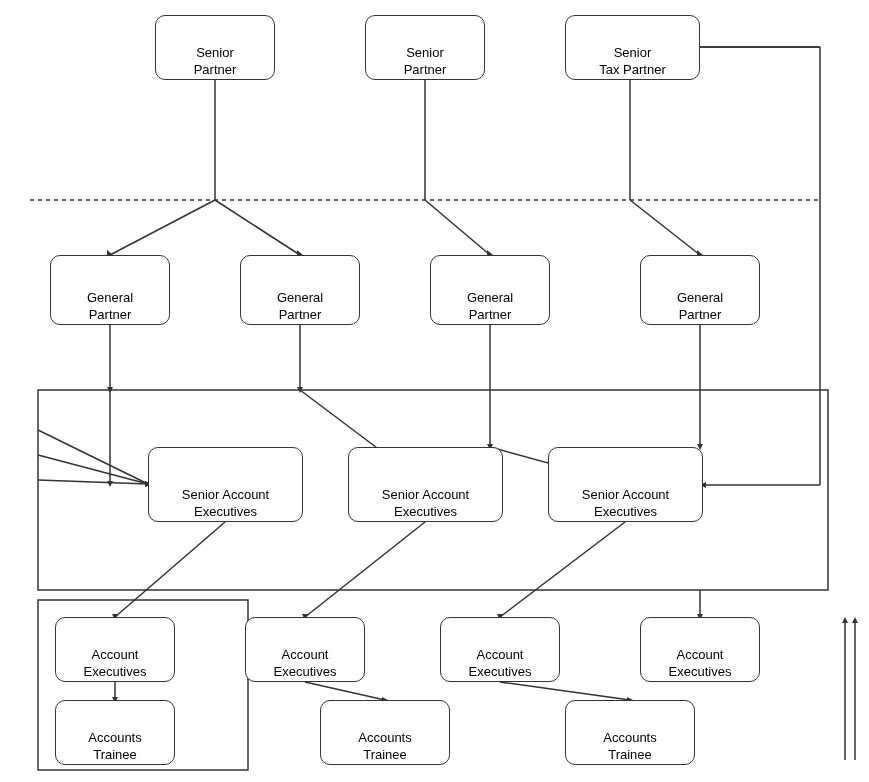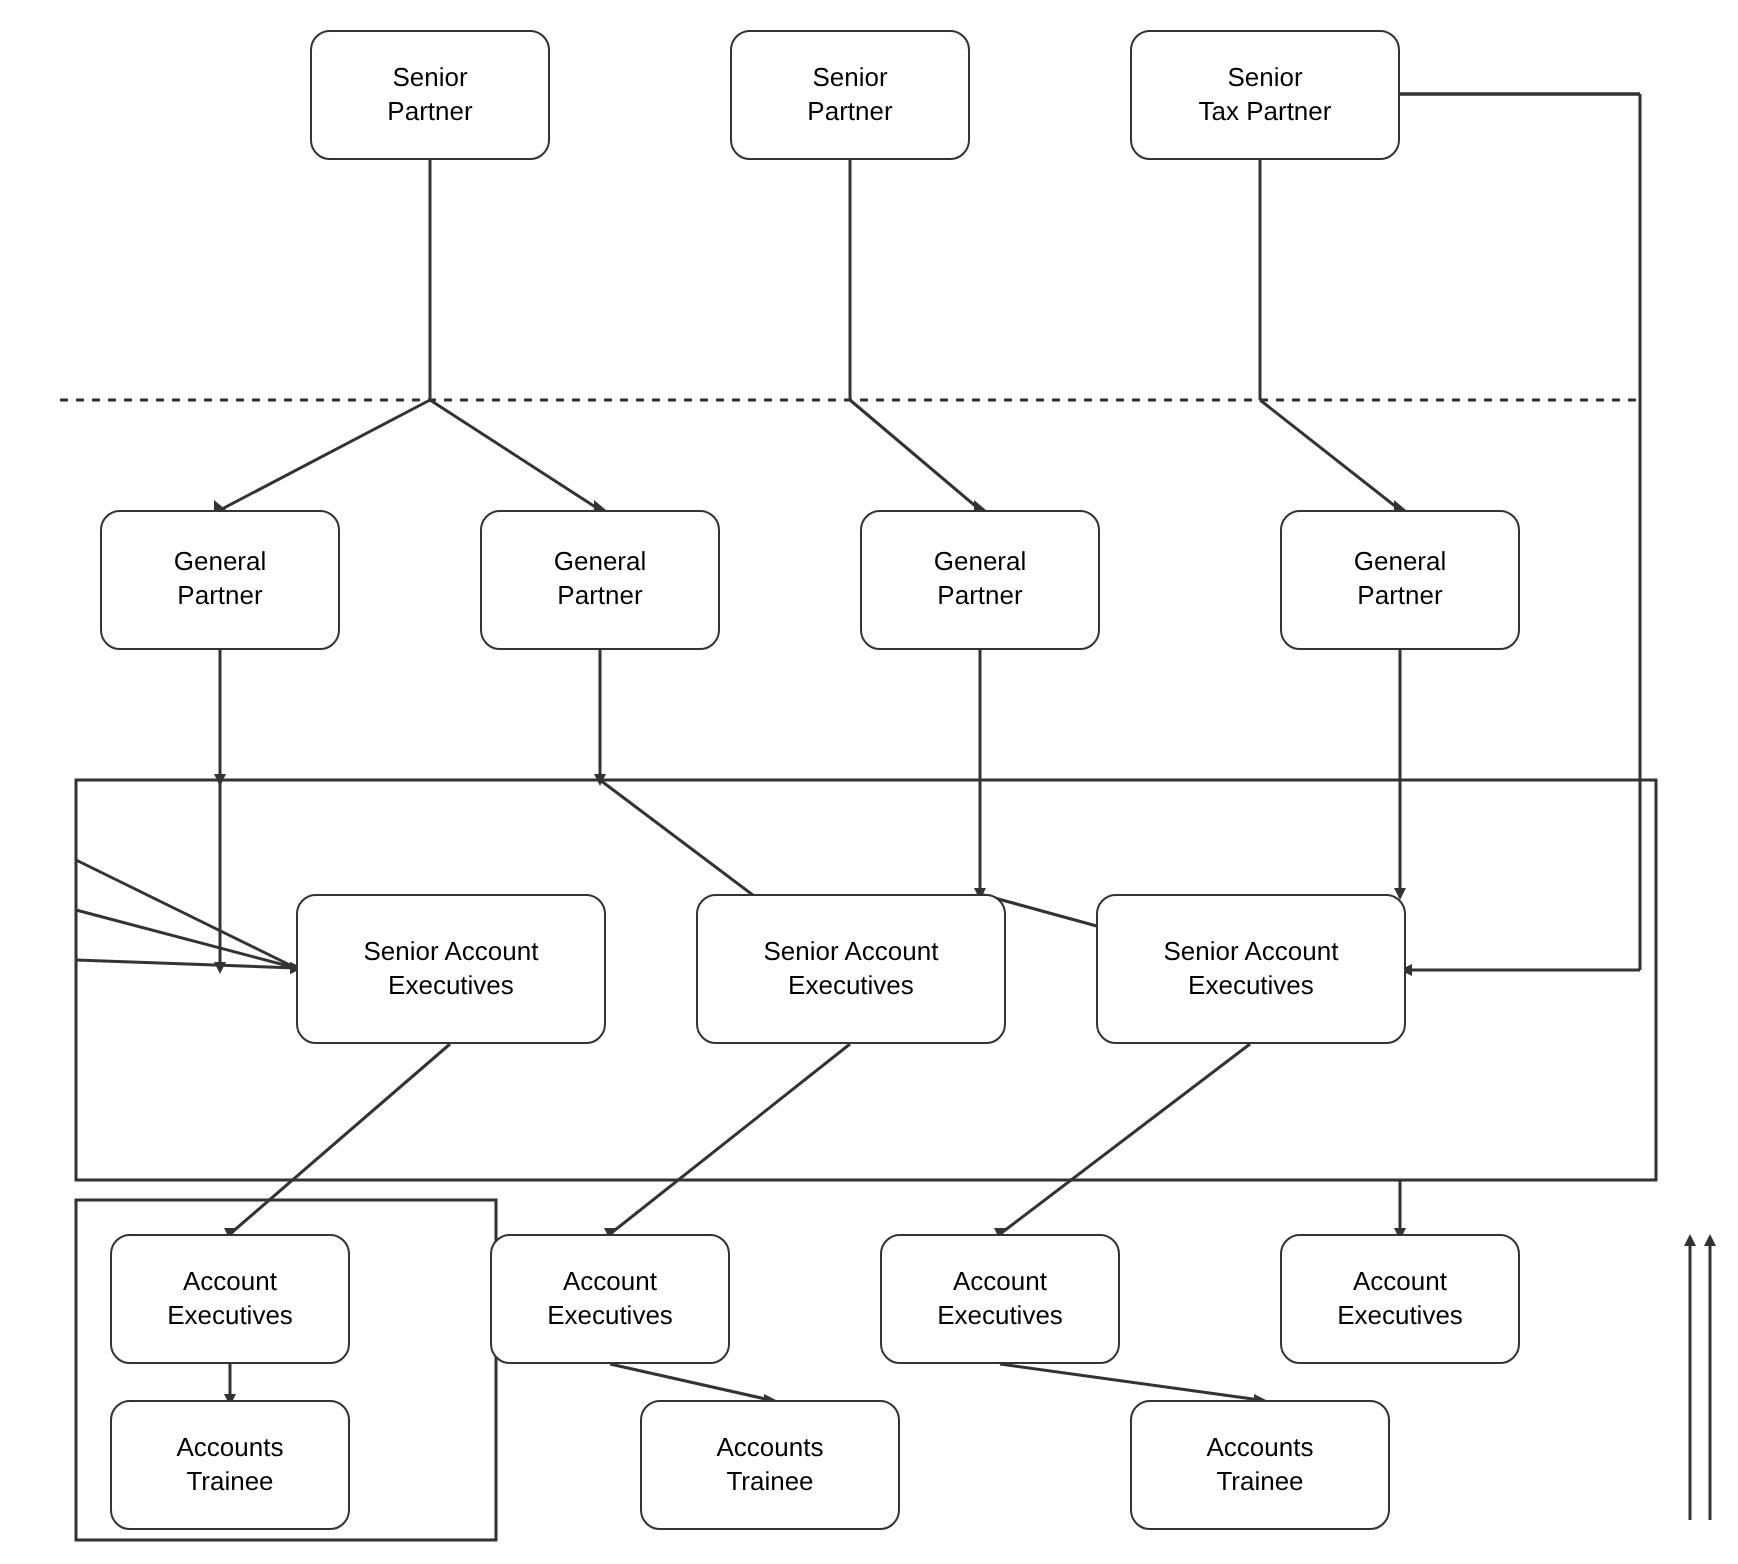--- a/index.html
+++ b/index.html
@@ -15,21 +15,21 @@
     .diagram {
       position: relative;
       width: 869px;
       height: 782px;
     }
     .node {
       position: absolute;
       border: 1.5px solid #333;
       border-radius: 10px;
       display: flex;
-      align-items: center;
+      align-items: flex-end;
       justify-content: center;
       text-align: center;
       background: #fff;
       line-height: 1.3;
       padding: 0;
     }
     svg.arrows {
       position: absolute;
       top: 0;
       left: 0;

